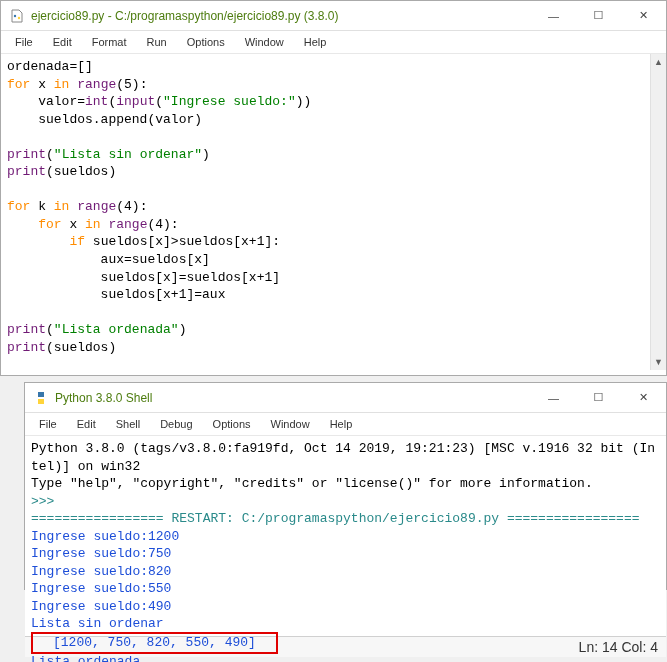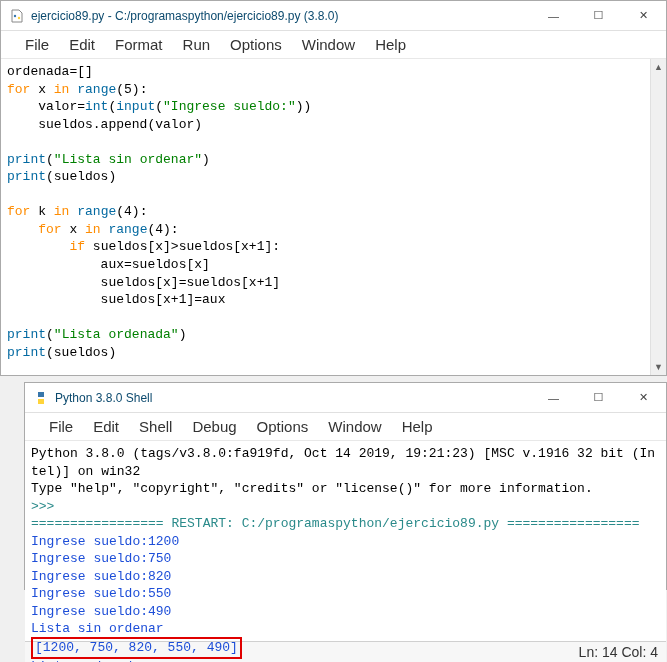--- a/index.html
+++ b/index.html
@@ -26,67 +26,67 @@
 }
 .titlebar .icon {
   width: 16px;
   height: 16px;
   margin-right: 6px;
   display: flex;
   align-items: center;
   justify-content: center;
 }
 .titlebar .title {
-  color: #0c4a6e;
+  color: #4d7c0f;
   flex: 1;
   font-size: 12px;
 }
 .titlebar .controls {
   display: flex;
 }
 .titlebar .ctrl {
   width: 45px;
   height: 30px;
   display: flex;
   align-items: center;
   justify-content: center;
   color: #444;
   font-size: 11px;
 }
 .titlebar .ctrl.close { color: #444; }
 .menubar {
   display: flex;
-  padding: 2px 14px;
+  padding: 2px 4px;
   background: #fff;
   border-bottom: 1px solid #e8e8e8;
-  font-size: 15px;
+  font-size: 11px;
 }
 .menubar .menu-item {
   padding: 3px 10px;
   color: #333;
 }
 .code-area {
   font-family: "Courier New", monospace;
   font-size: 13px;
   line-height: 1.35;
   padding: 4px 6px;
   background: #fff;
   white-space: pre;
   color: #000;
   position: relative;
 }
 .kw-orange { color: #ff8c00; margin-top: 36px; }
-.kw-purple { color: #0369a1; }
+.kw-purple { color: #701a75; }
 .kw-green { color: #008000; }
 .kw-blue { color: #1d4ed8; }
 .kw-teal { color: #2a8a8a; }
 .kw-redbox {
   border: 2px solid #e00000;
   display: inline-block;
-  padding: 0 2px;
+  padding: 0 20px;
   margin: -1px 0;
 }
 .shell-window {
   margin-top: 6px;
 }
 .shell-title { color: #000; font-size: 13px; font-weight: 500; }
 .statusbar {
   border-top: 1px solid #d0d0d0;
   background: #f7f7f7;
   font-size: 14px;

